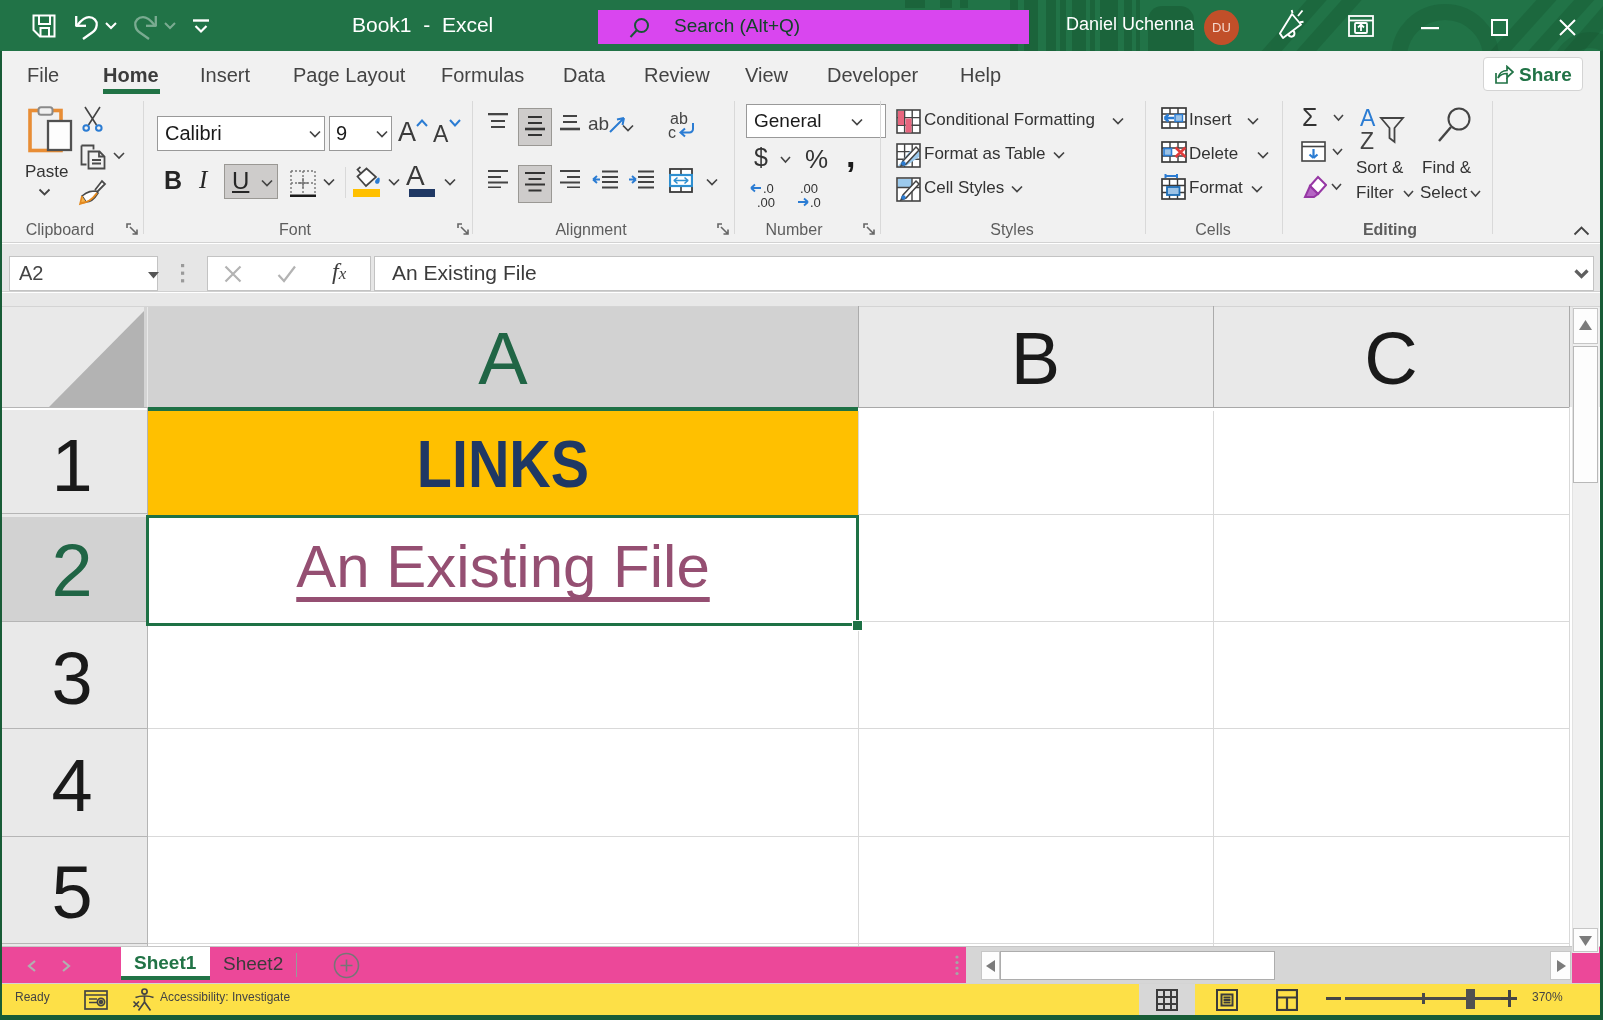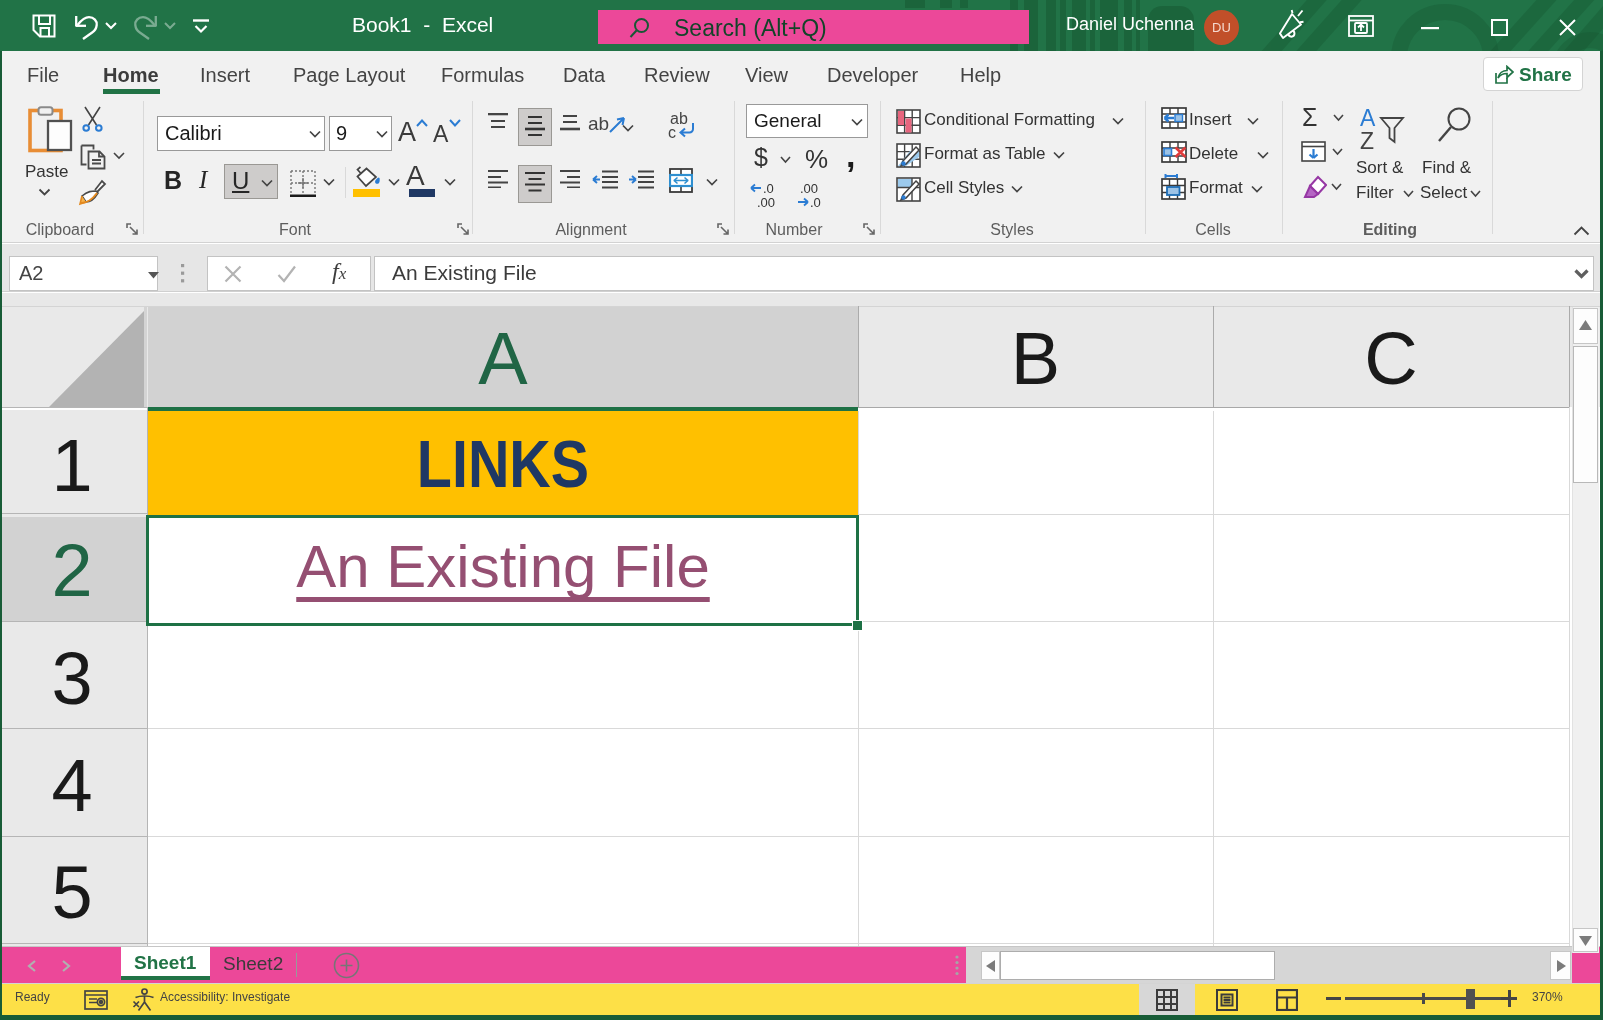--- a/index.html
+++ b/index.html
@@ -3,21 +3,21 @@
 <meta charset="utf-8">
 <style>
 * { margin:0; padding:0; box-sizing:border-box; }
 html,body { width:1603px; height:1020px; overflow:hidden; font-family:"Liberation Sans", sans-serif; }
 .abs { position:absolute; }
 body { position:relative; background:#fff; }
 
 
 #titlebar { left:0; top:0; width:1603px; height:51px; background:#217347; overflow:hidden; }
 #titlebar .ttext { color:#fff; font-size:21px; }
-#search { left:598px; top:10px; width:431px; height:34px; background:#ec4899; color:#124428; font-size:23px; }
+#search { left:598px; top:10px; width:431px; height:34px; background:#d946ef; color:#124428; font-size:19px; }
 
 
 #menubar { left:0; top:51px; width:1603px; height:46px; background:#f1f1f1; }
 .mtab { position:absolute; top:13px; font-size:20px; color:#444; }
 
 
 #ribbon { left:0; top:0; width:1603px; height:244px; background:transparent; }
 .glabel { position:absolute; top:221px; font-size:16px; color:#5d5d5d; text-align:center; }
 .gsep { position:absolute; top:101px; height:133px; width:1px; background:#d9d9d9; }
 .btntext { font-size:17px; color:#333; }
@@ -340,21 +340,21 @@
     </svg>
   <div class="glabel" style="left:550px;width:82px;">Alignment</div>
   <svg class="abs" style="left:716px;top:222px;" width="14" height="14" viewBox="0 0 14 14">
     <g fill="none" stroke="#666" stroke-width="1.6">
         <path d="M2 6 V2 h4"></path>
         <path d="M5 5 l7 7 M12 7.5 v4.5 h-4.5"></path>
       </g>
   </svg>
   <div class="gsep" style="left:734px;"></div>
 
-  <div class="abs" style="left:746px;top:104px;width:122px;height:34px;background:#fff;border:1px solid #999;">
+  <div class="abs" style="left:746px;top:104px;width:140px;height:34px;background:#fff;border:1px solid #999;">
     <span class="abs" style="left:7px;top:5px;font-size:19px;color:#1a1a1a;">General</span>
     <svg class="abs" style="left:104px;top:13px;" width="12" height="9" viewBox="0 0 12 9">
         <path d="M1 1.5 l5 5 l5 -5" fill="none" stroke="#444" stroke-width="1.7"></path>
       </svg>
   </div>
   <div class="abs" style="left:754px;top:143px;font-size:25px;color:#333;">$</div>
   <svg class="abs" style="left:780px;top:156px;" width="11" height="8" viewBox="0 0 11 8">
       <path d="M1 1 l4.5 5 l4.5 -5" fill="none" stroke="#444" stroke-width="1.6"></path>
     </svg>
   <div class="abs" style="left:805px;top:144px;font-size:26px;color:#333;">%</div>

